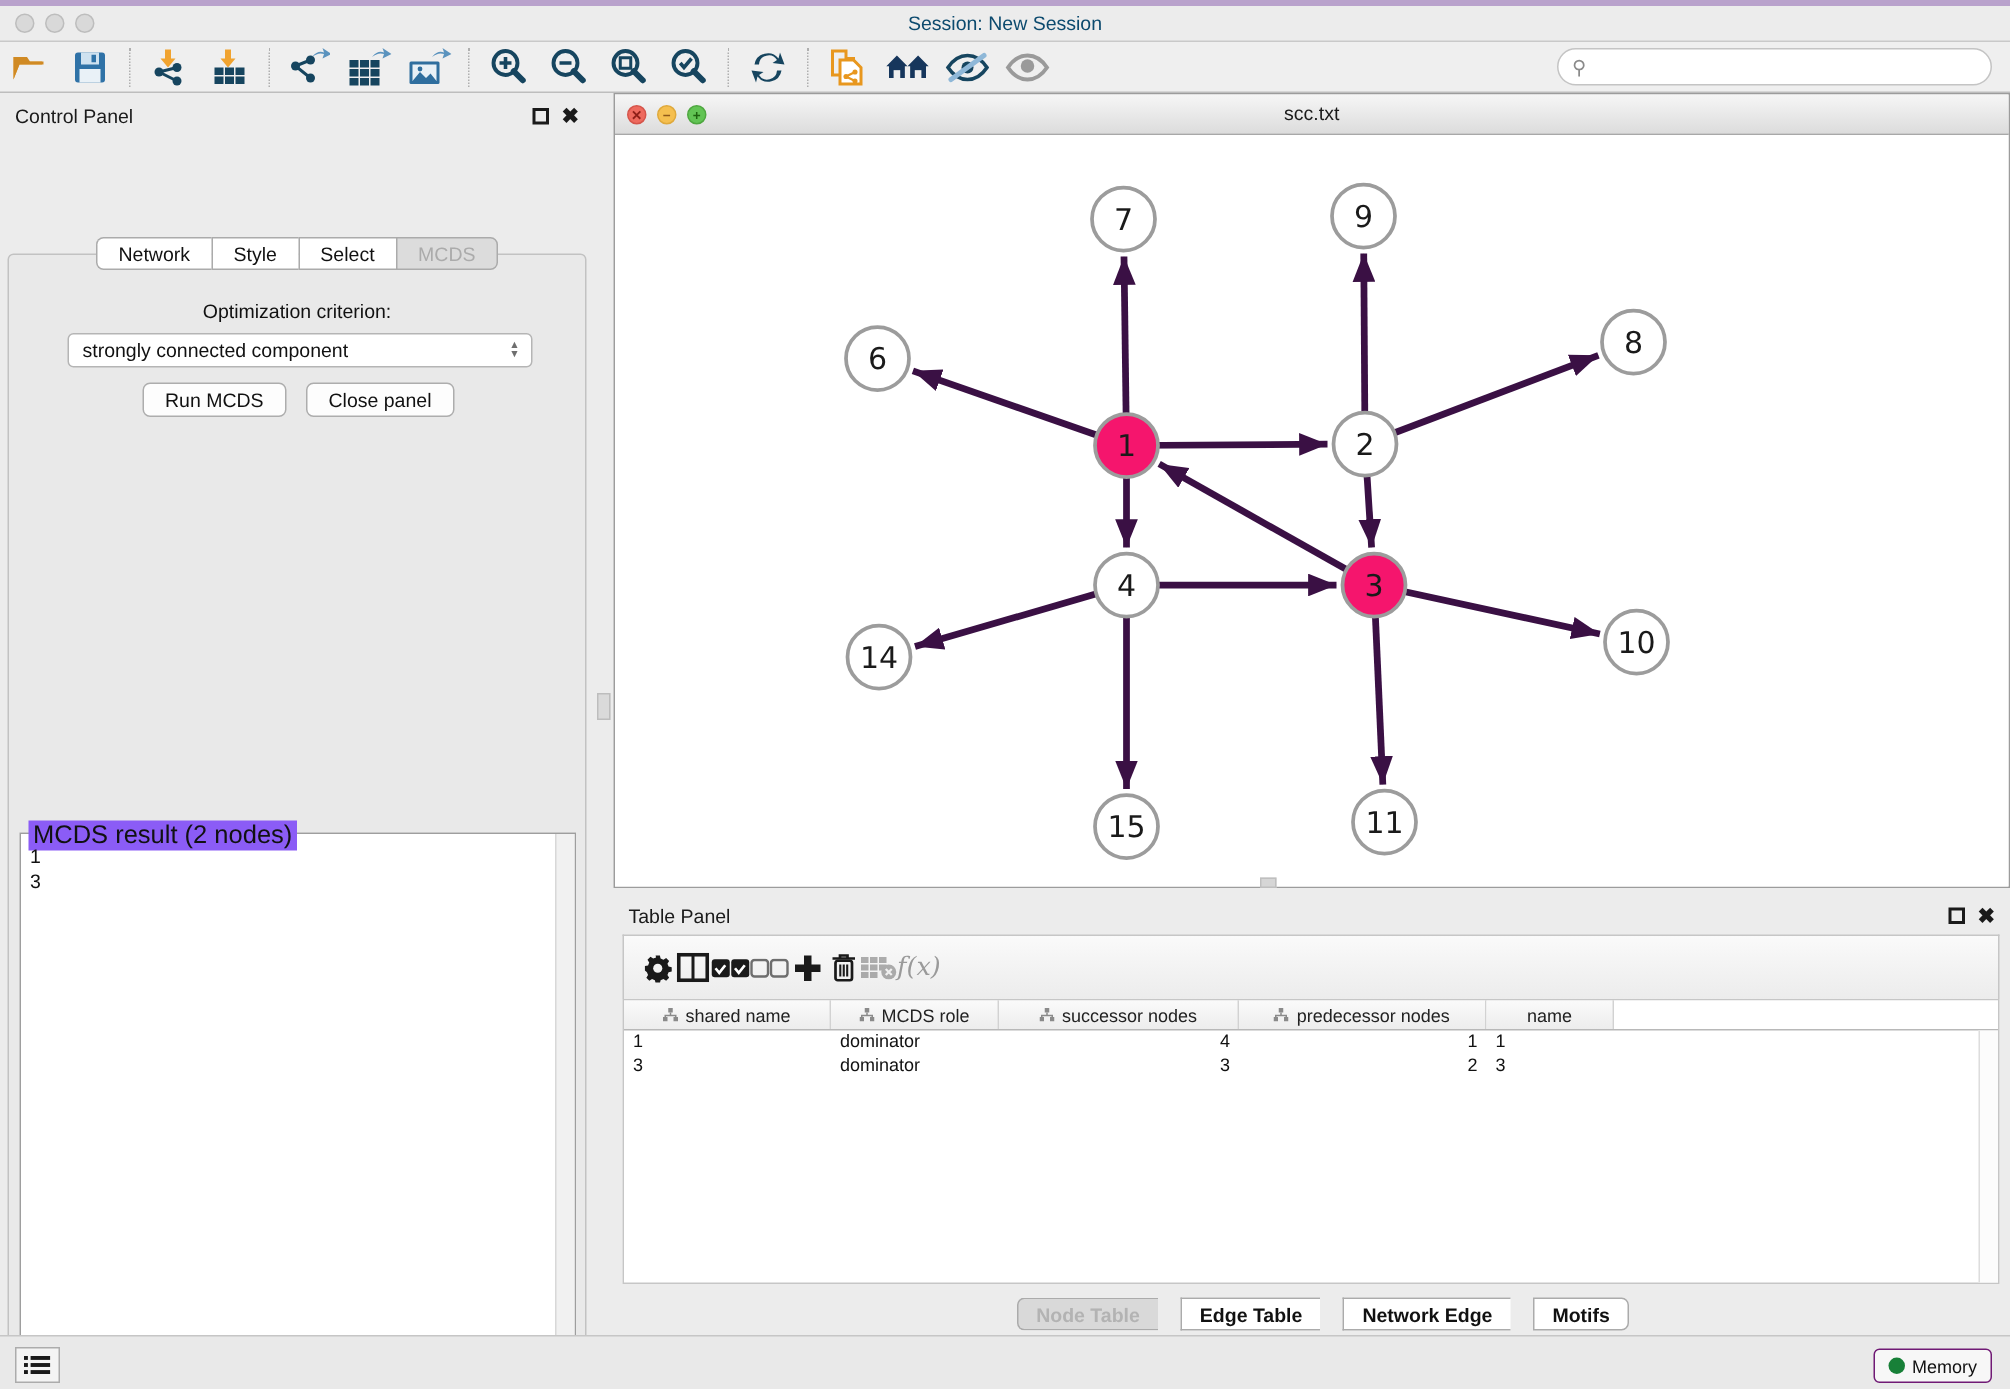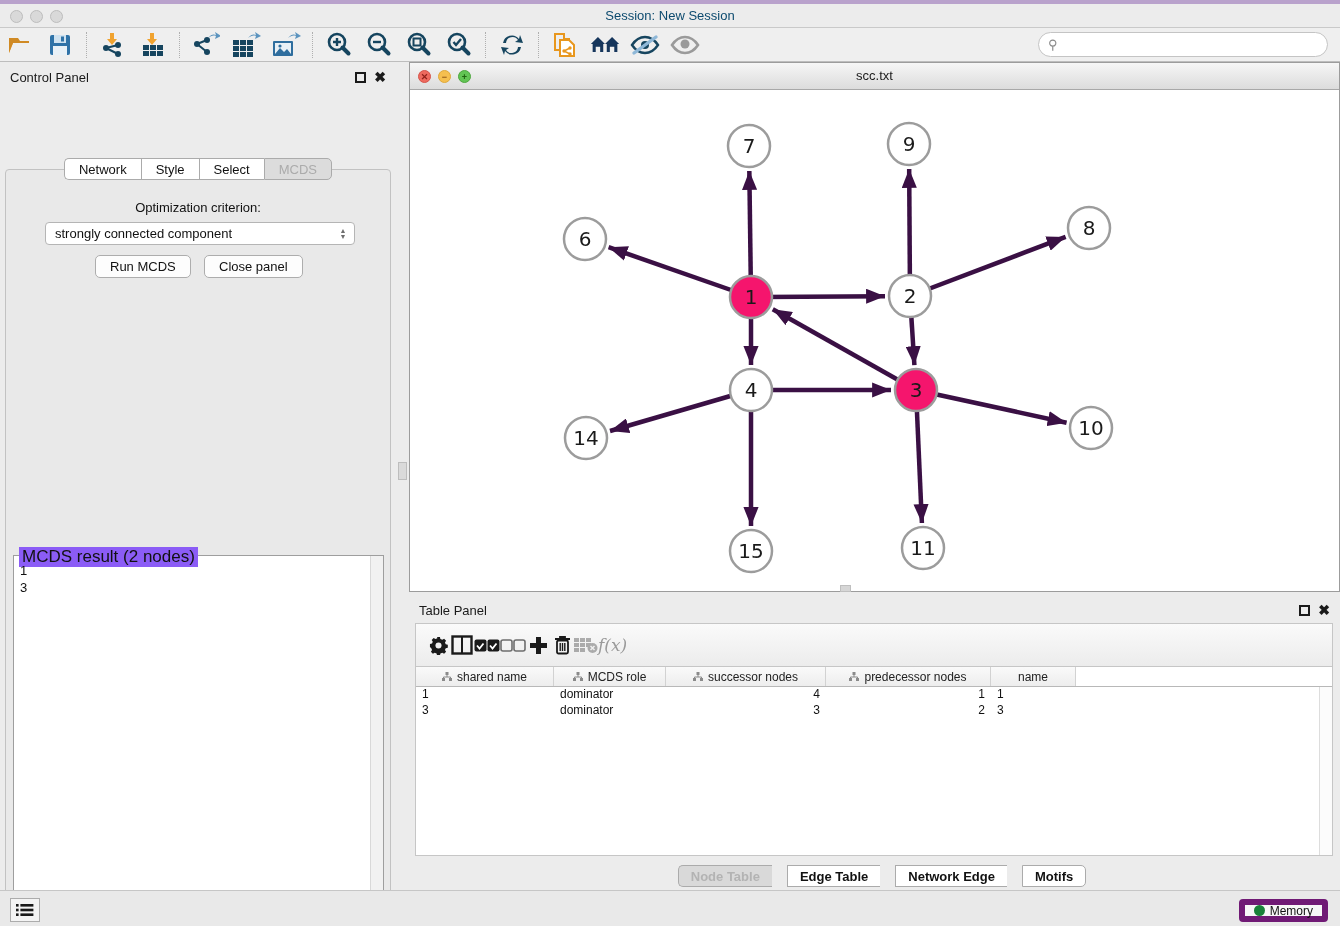--- a/index.html
+++ b/index.html
@@ -96,21 +96,21 @@
   .tab2 { font-size:13px; font-weight:bold; padding:2px 12px; height:22px; line-height:18px;
     background:#fff; border:1px solid #ABABAB; border-right:none; color:#111;margin-left:15px; }
   .tab2:first-child { border-top-left-radius:5px; border-bottom-left-radius:5px; }
   .tab2:last-child { border-top-right-radius:5px; border-bottom-right-radius:5px; border-right:1px solid #ABABAB; }
   .tab2.selected { background:#D9D9D9; color:#B3B3B3; }
   
   #statusbar { left:0; top:890px; width:1340px; height:36px; background:#E9E9E9; border-top:1px solid #C6C6C6; }
   #list-btn { position:absolute; left:10px; top:7px; width:30px; height:24px; background:#F4F4F4;
     border:1px solid #ACACAC; display:flex; align-items:center; justify-content:center; }
   #memory-btn { position:absolute; right:12px; top:8px; height:23px; background:#F7F7F7;
-    border:6px solid #701a75; border-radius:4px; display:flex; align-items:center; gap:5px;
+    border:1px solid #701a75; border-radius:4px; display:flex; align-items:center; gap:5px;
     padding:0 9px; font-size:12px; color:#111; }
   #memory-dot { width:11px; height:11px; border-radius:50%; background:#188038; }
 </style>
 </head>
 <body>
 
 <div class="abs" id="desktop-strip"></div>
 
 <div class="abs" id="titlebar">
   <div class="dots">

